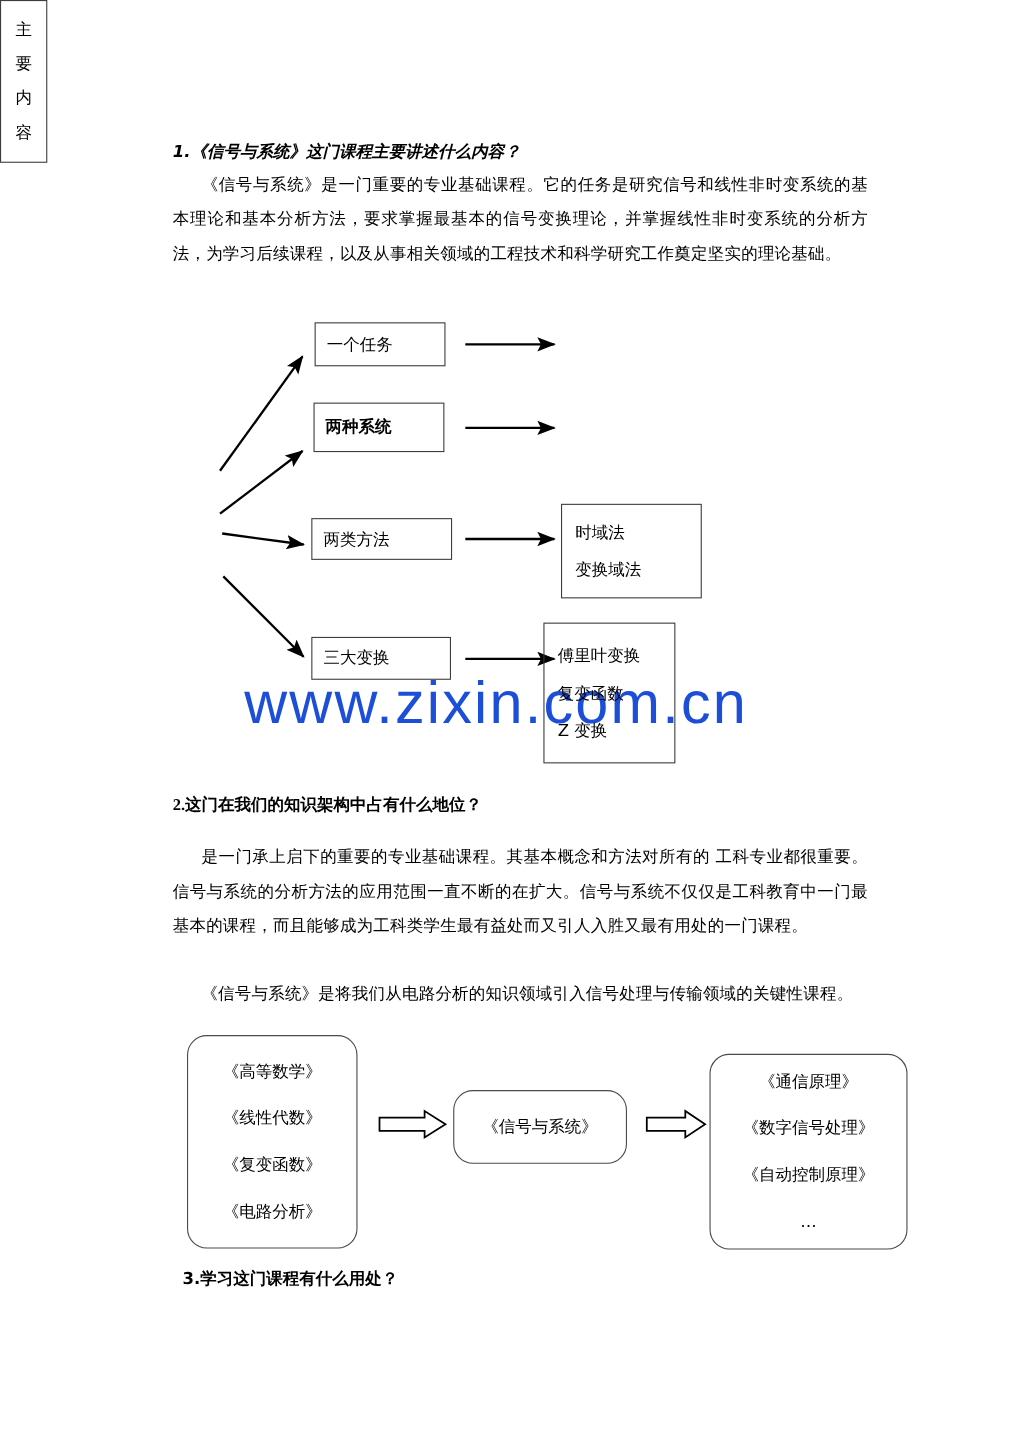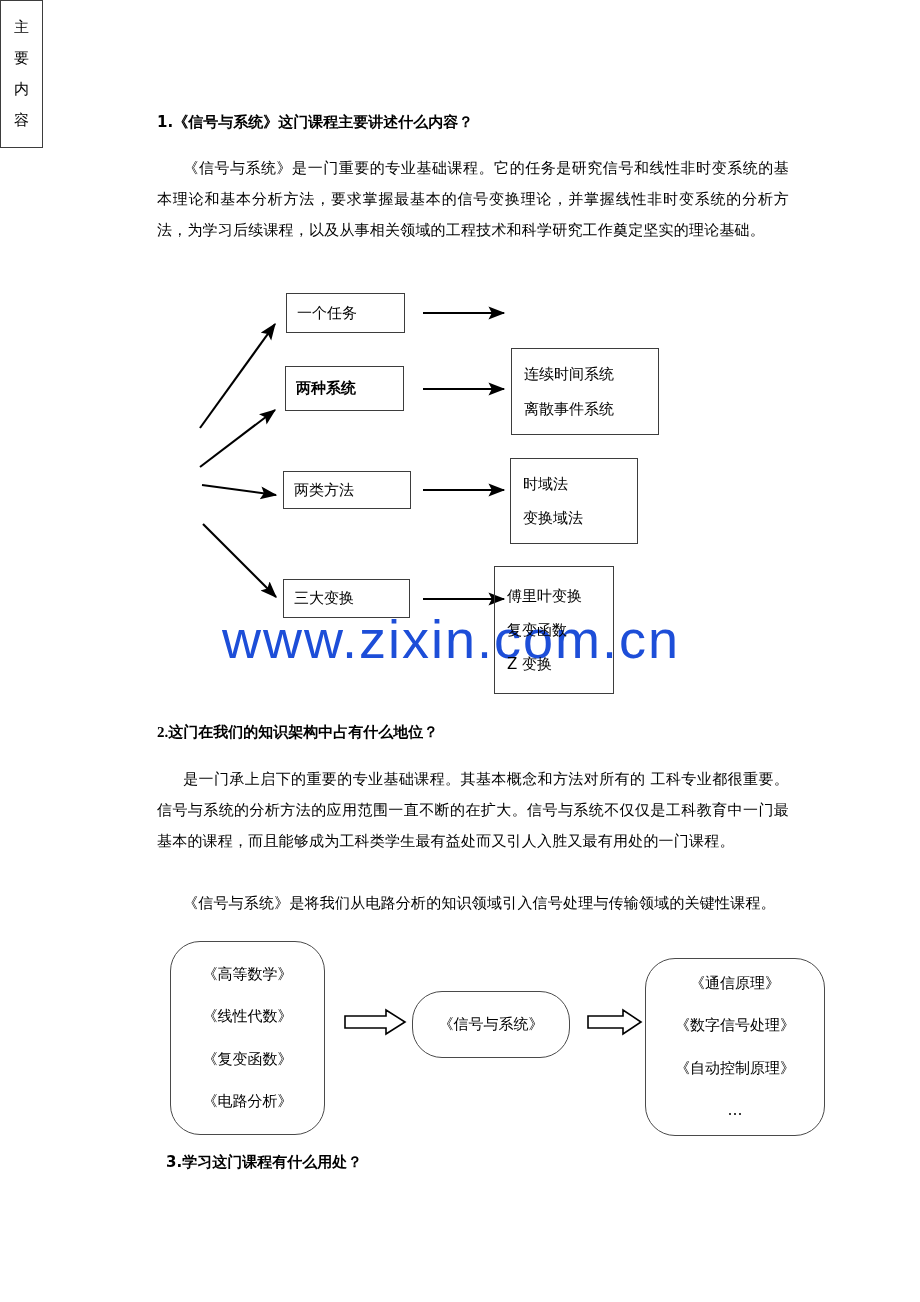--- a/index.html
+++ b/index.html
@@ -84,42 +84,42 @@
     line-height: 31px;
     text-align: center;
     letter-spacing: 0px;
   }
   #box-main .vtext span { display: block; }
 
   
   .rbox {
     position: absolute;
     border: 1.4px solid #4a4a4a;
-    border-radius: 30px;
+    border-radius: 18px;
     box-sizing: border-box;
     display: flex;
     align-items: center;
     justify-content: center;
     font-size: 15px;
     background: transparent;
   }
   .rbox .stack { text-align: center; width: 100%; }
   .rbox .stack .line { display: block; line-height: 1.3; }
   .rbox .stack .line + .line { margin-top: 23px; }
 
   svg.arrows { position: absolute; left: 0; top: 0; width: 920px; height: 1302px; overflow: visible; }
 </style>
 </head>
 <body>
 
 <div id="page">
 
   <div id="watermark">www.zixin.com.cn</div>
 
-  <div class="heading" style="left:157px; top:112px;">1.《信号与系统》这门课程主要讲述什么内容？</div>
+  <div class="heading" style="left:157px; top:128px;font-style:italic;">1.《信号与系统》这门课程主要讲述什么内容？</div>
 
   <div class="para" style="left:157px; top:153px; width:632px;"><span class="indent"></span><span>《信号与系统》是一门重要的专业基础课程。它的任务是研究信号和线性非时变系统的基本理论和基本分析方法，要求掌握最基本的信号变换理论，并掌握线性非时变系统的分析方法，为学习后续课程，以及从事相关领域的工程技术和科学研究工作奠定坚实的理论基础。</span></div>
 
   <div id="diagram1">
 
     <svg class="arrows" viewBox="0 0 920 1302">
       <defs>
         <marker id="ah" markerWidth="9" markerHeight="9" refX="7.4" refY="3.1" orient="auto" markerUnits="strokeWidth">
           <path d="M0,0 L8,3.1 L0,6.2 L1.6,3.1 z" fill="#000"></path>
         </marker>
@@ -160,26 +160,20 @@
           <span class="line">两类方法</span>
         </div>
     </div>
     <div class="dbox" style="left:283px; top:579px; width:127px; height:39px;">
       <div class="inner">
           <span class="line">三大变换</span>
         </div>
     </div>
 
 
-    <div class="dbox multi" style="left:511px; top:348px; width:148px; height:87px;">
-      <div class="inner">
-        <span class="line">连续时间系统</span>
-        <span class="line">离散事件系统</span>
-      </div>
-    </div>
 
     <div class="dbox multi" style="left:510px; top:458px; width:128px; height:86px;">
       <div class="inner">
         <span class="line">时域法</span>
         <span class="line">变换域法</span>
       </div>
     </div>
 
     <div class="dbox multi" style="left:494px; top:566px; width:120px; height:128px;">
       <div class="inner">

